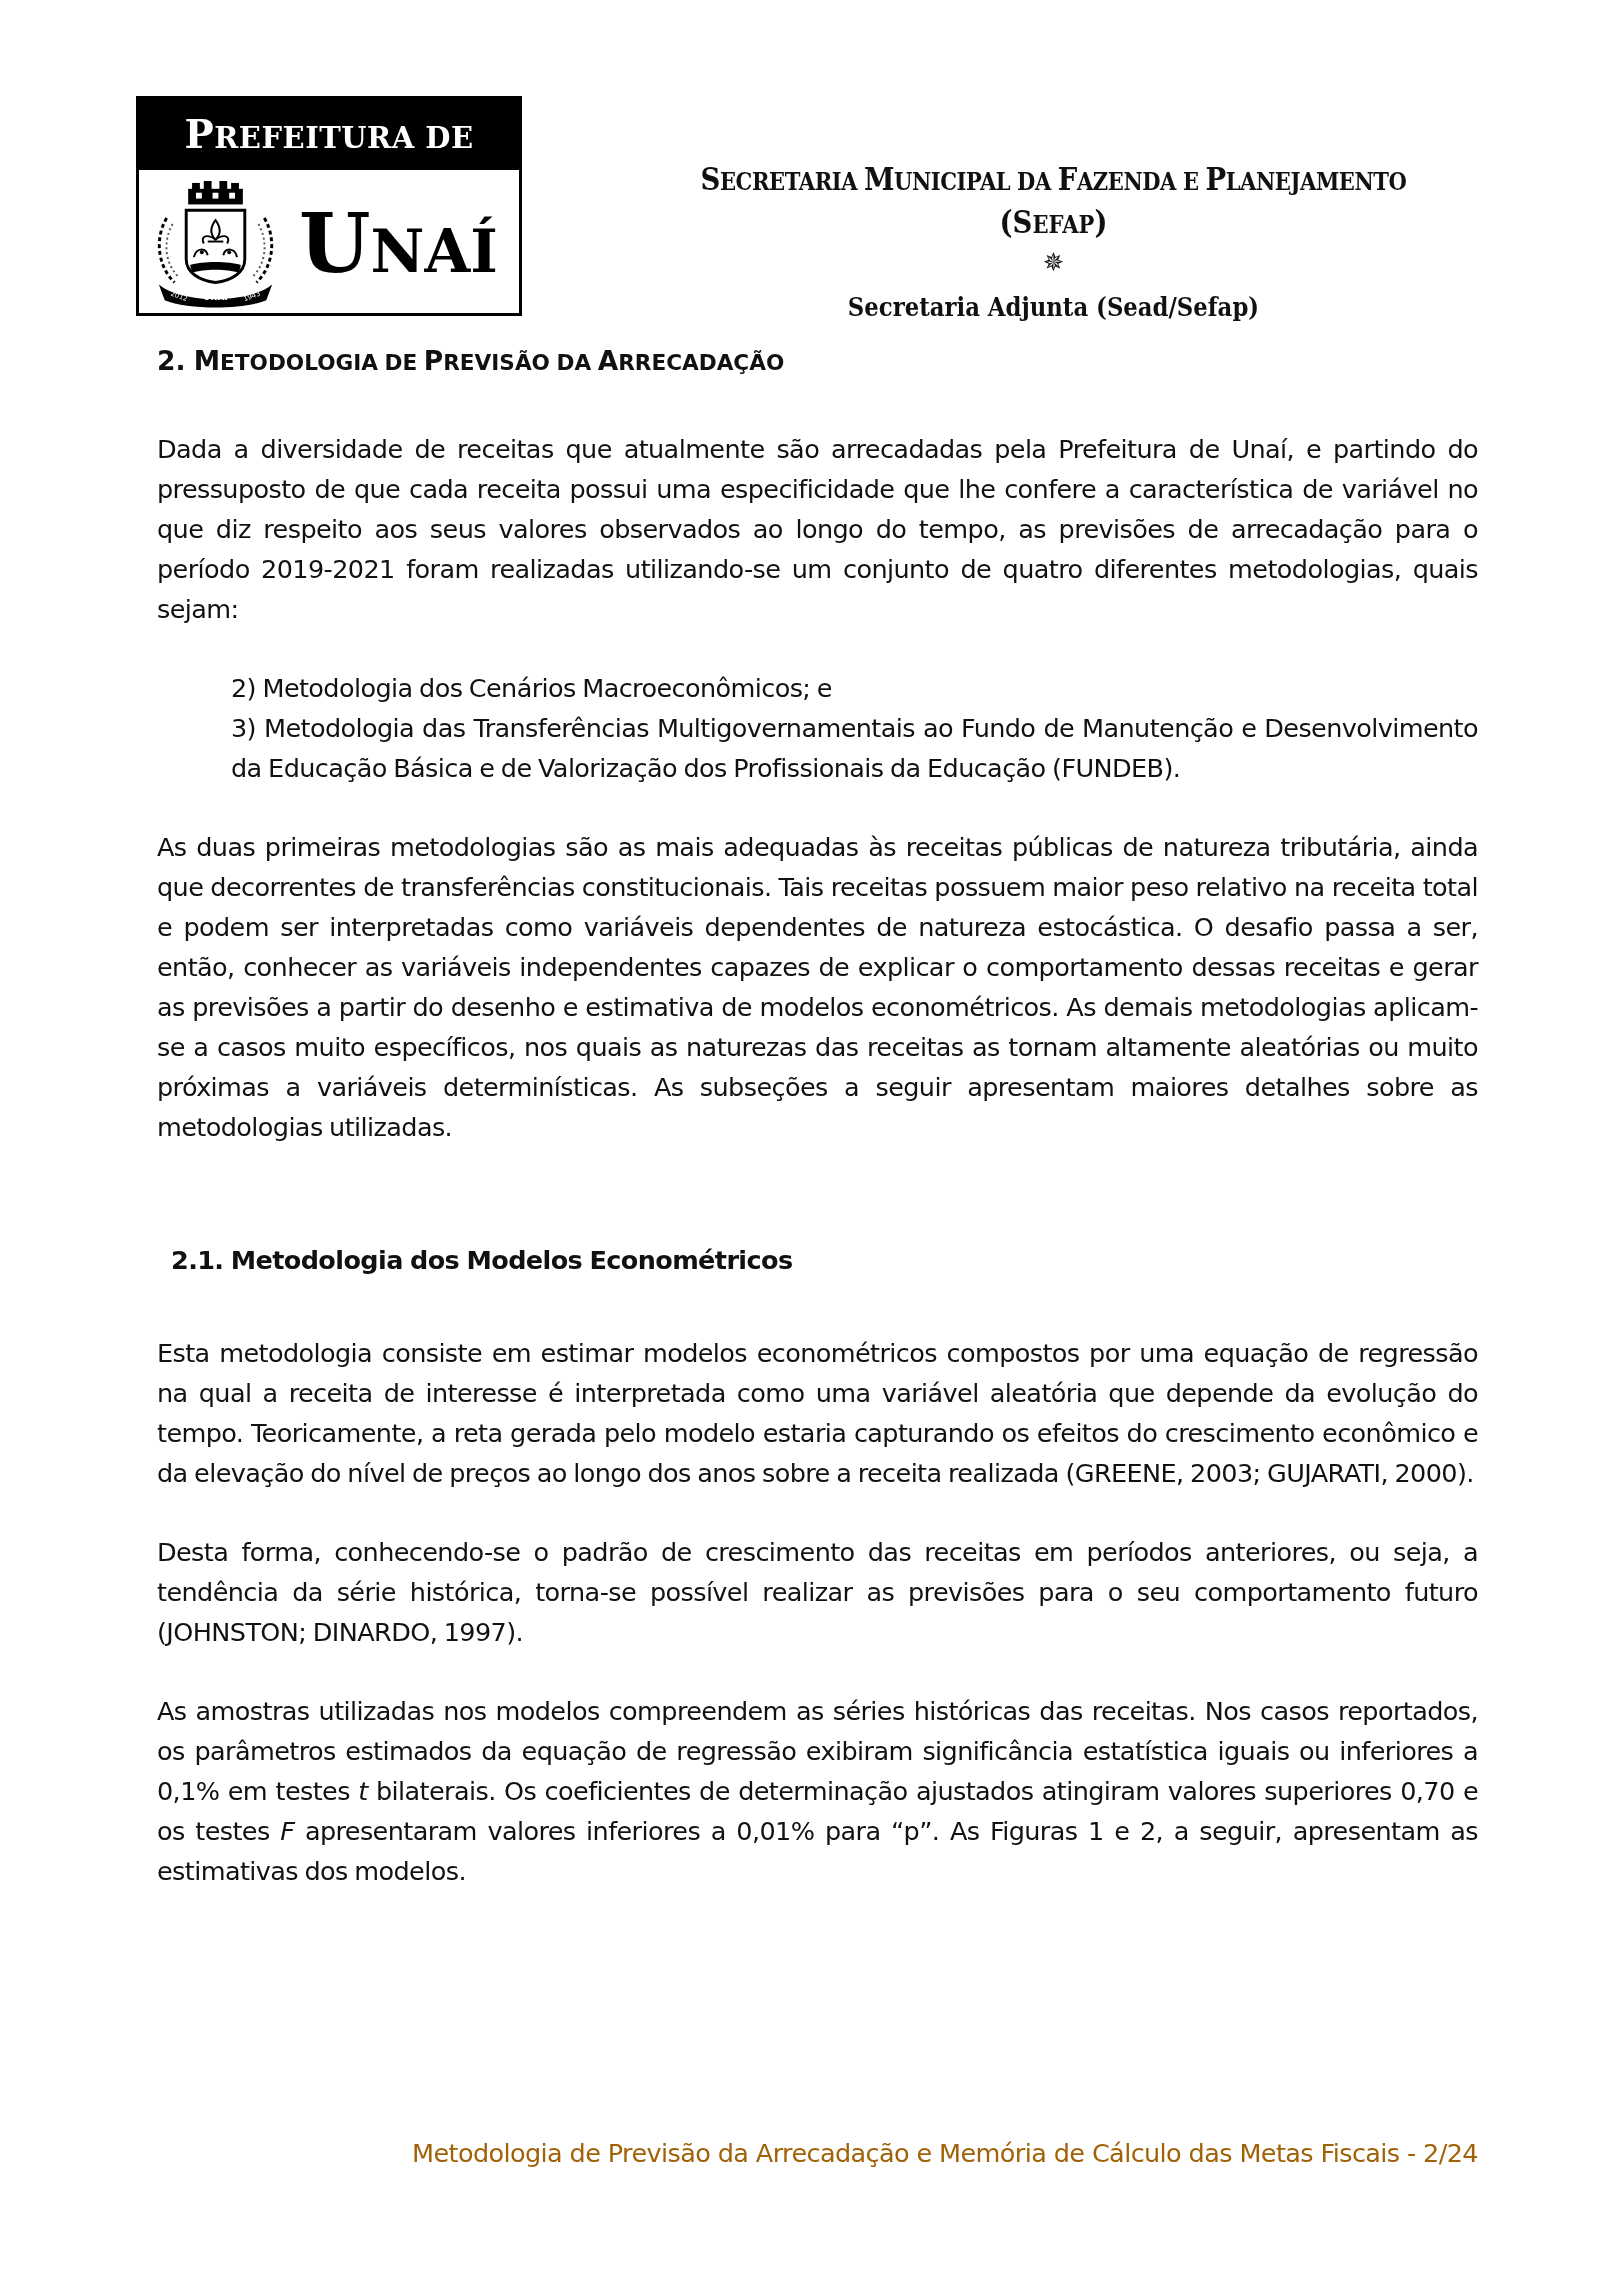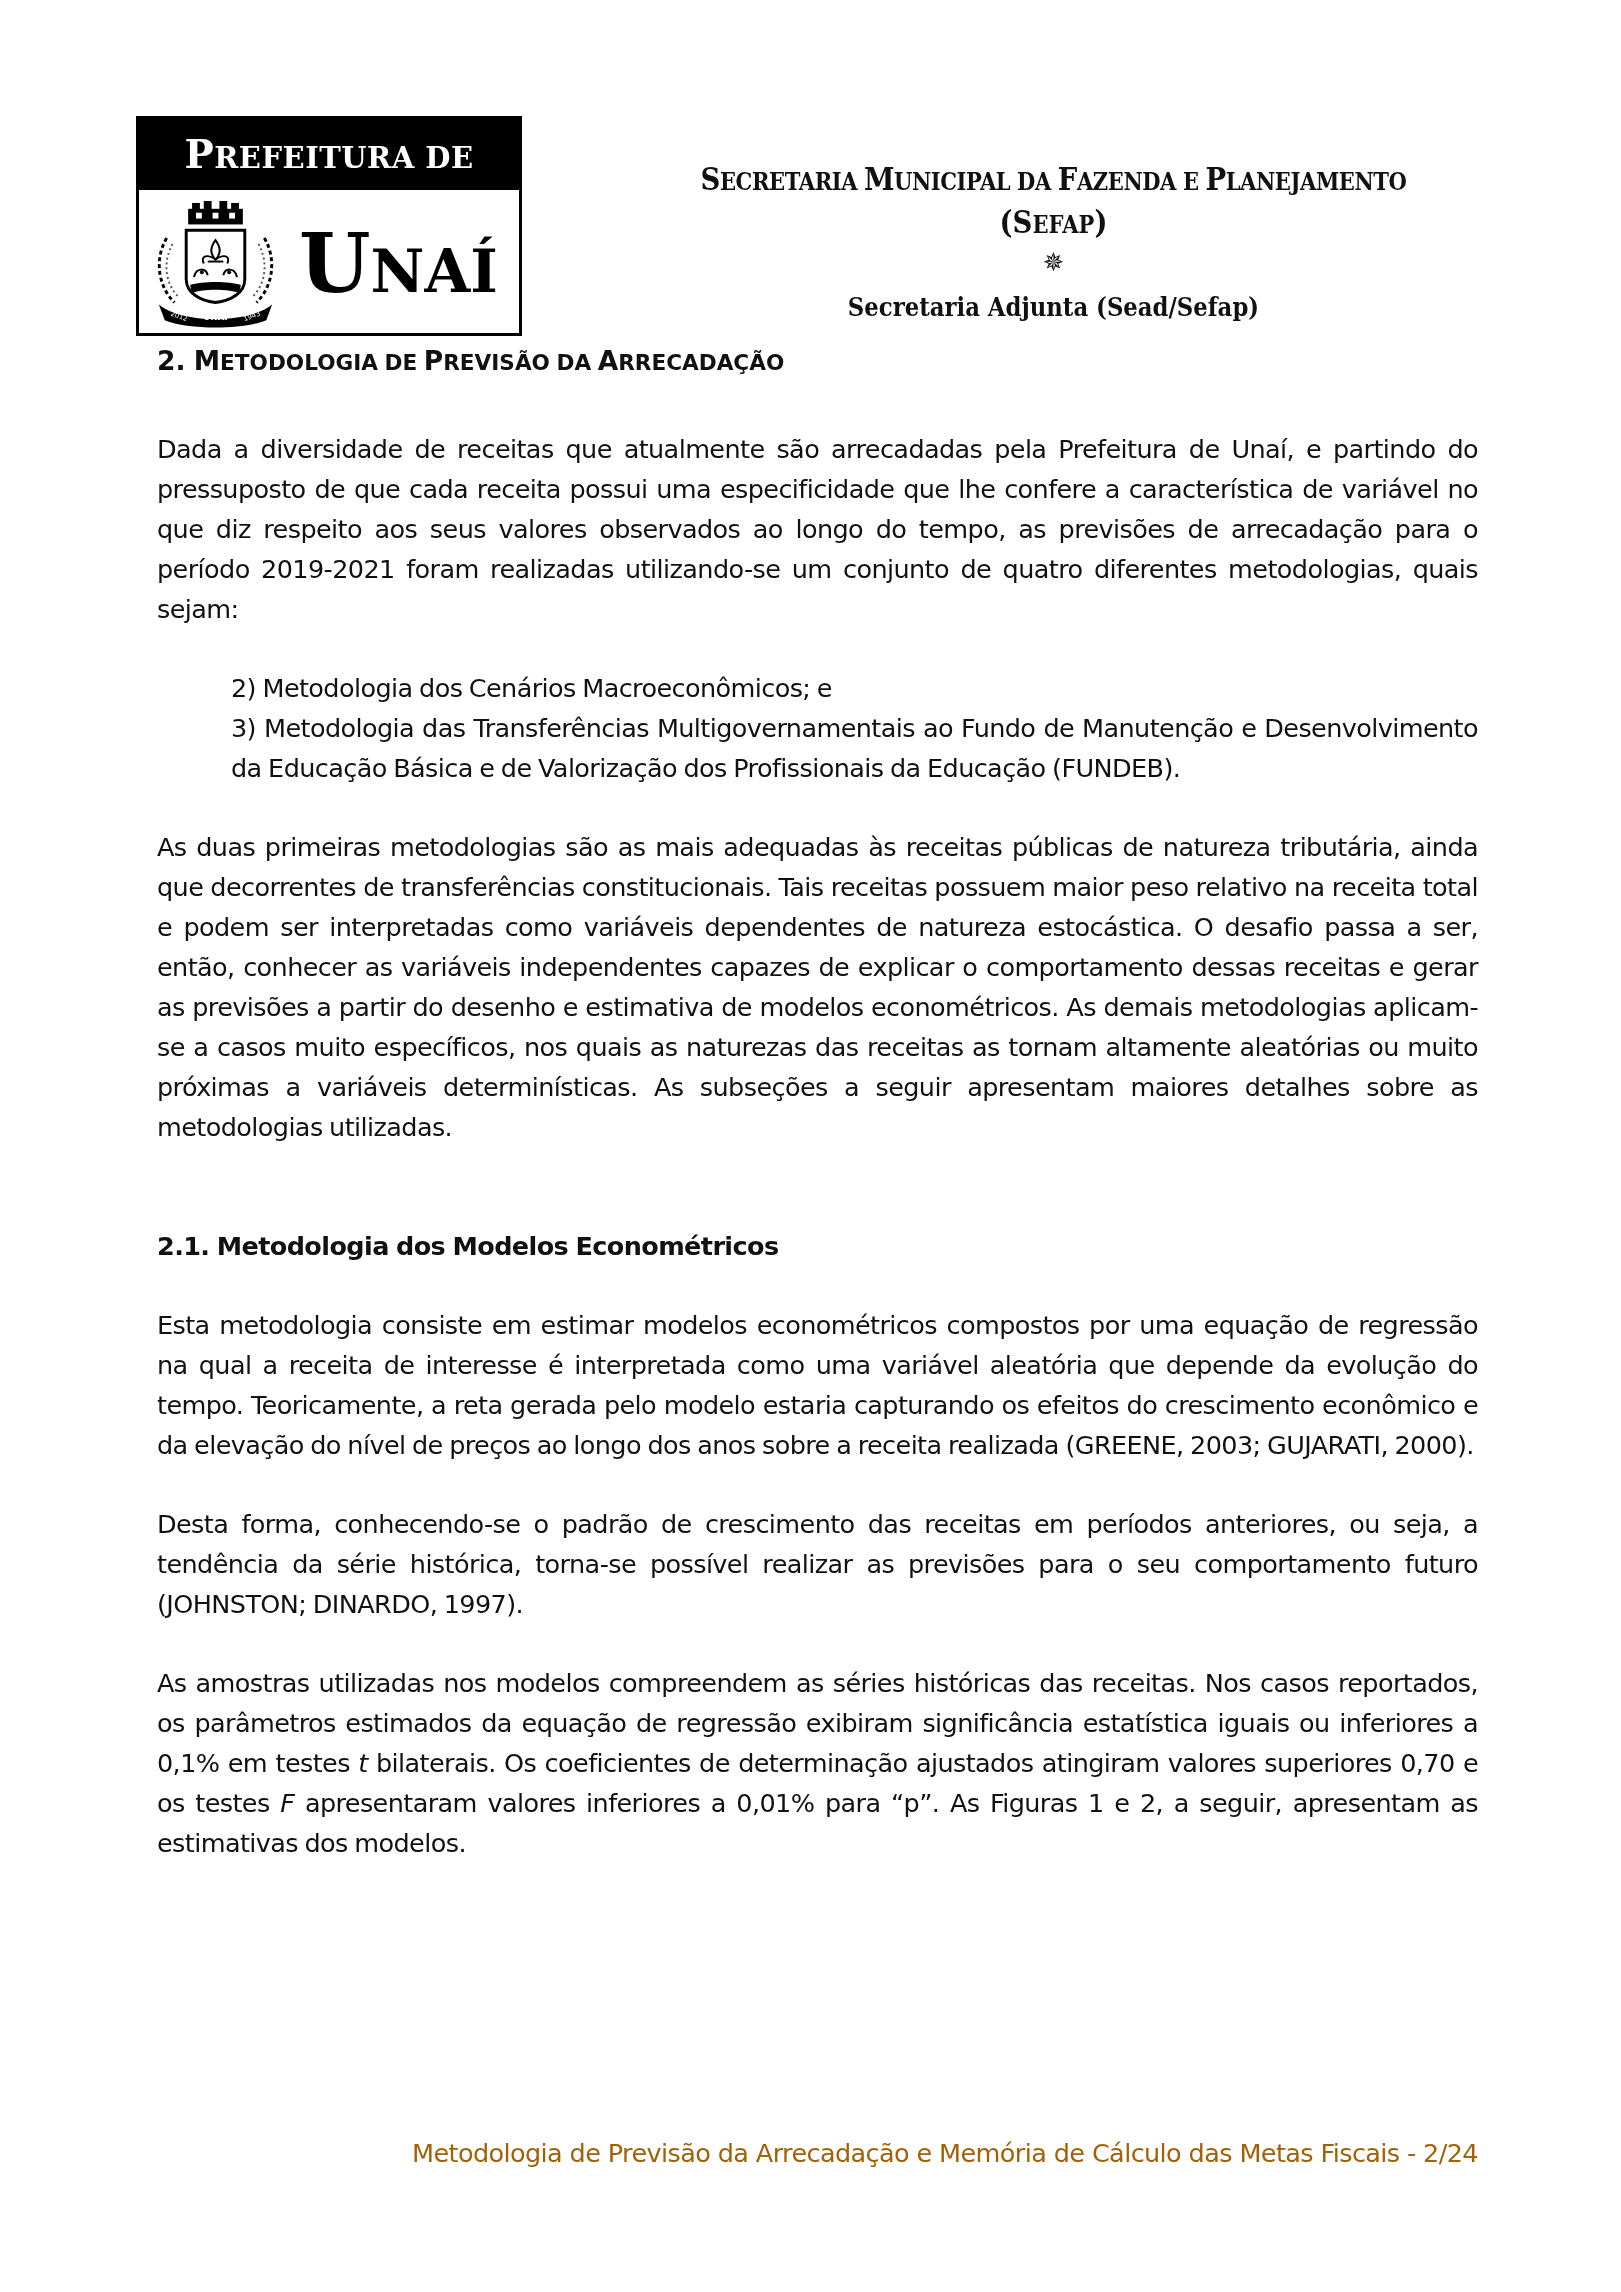--- a/index.html
+++ b/index.html
@@ -19,21 +19,20 @@
   
   .logo-box {
     position: absolute;
     left: 136px;
     top: 96px;
     width: 380px;
     height: 214px;
     border: 3.9px solid #000;
     background: #fff;
     box-sizing: content-box;
-    margin-top: 20px;
   }
   .logo-band {
     position: absolute;
     left: 0;
     top: 0;
     width: 100%;
     height: 71px;
     background: #000;
     color: #fff;
     font-family: "DejaVu Serif", serif;
@@ -137,21 +136,21 @@
     padding: 0 0 0 74px;
   }
   .method-list li {
     text-align: justify;
     text-align-last: left;
   }
   .sub-heading {
     font-weight: bold;
     font-size: 25.5px;
     line-height: 39px;
-    margin: 0;
+    margin: 14px;
   }
   .it { font-style: italic; }
 
   
   .footer {
     position: absolute;
     left: 157px;
     top: 2137px;
     width: 1321px;
     text-align: right;

